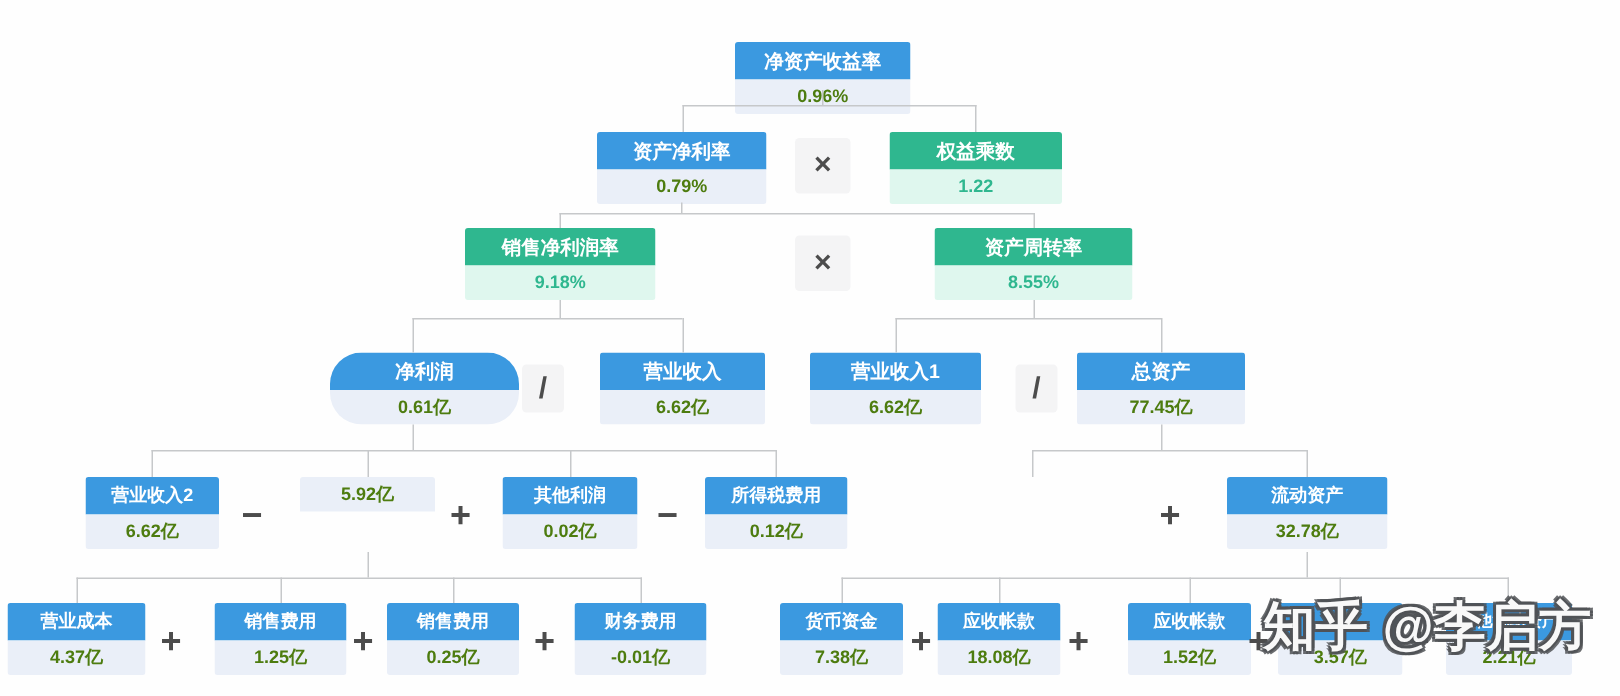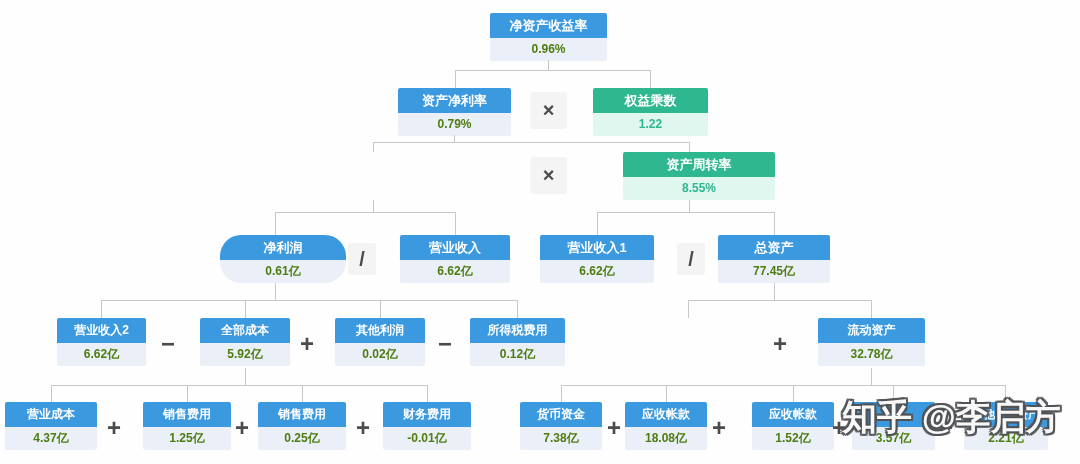--- a/index.html
+++ b/index.html
@@ -80,37 +80,41 @@
   <div class="line vlne" style="left:427px;top:385px;height:17px;"></div>
 
   <div class="line vlne" style="left:871px;top:368px;height:17px;"></div>
   <div class="line hl" style="left:561px;top:385px;width:445px;"></div>
   <div class="line vlne" style="left:561px;top:385px;height:17px;"></div>
   <div class="line vlne" style="left:666px;top:385px;height:17px;"></div>
   <div class="line vlne" style="left:793px;top:385px;height:17px;"></div>
   <div class="line vlne" style="left:893px;top:385px;height:17px;"></div>
   <div class="line vlne" style="left:1005px;top:385px;height:17px;"></div>
 
-  <div class="node blue" style="left:490px;top:13px;width:117px;">
+  <div class="node blue" style="left:490px;top:28px;width:117px;">
     <div class="hd">净资产收益率</div>
     <div class="vl">0.96%</div>
   </div>
 
   <div class="node blue" style="left:398px;top:88px;width:113px;">
     <div class="hd">资产净利率</div>
     <div class="vl">0.79%</div>
   </div>
   <div class="op boxed" style="left:530px;top:92px;width:37px;height:37px;">×</div>
   <div class="node green" style="left:593px;top:88px;width:115px;">
     <div class="hd">权益乘数</div>
     <div class="vl">1.22</div>
   </div>
 
+  <div class="node green" style="left:310px;top:152px;width:127px;">
+    <div class="hd">销售净利润率</div>
+    <div class="vl">9.18%</div>
+  </div>
   <div class="op boxed" style="left:530px;top:157px;width:37px;height:37px;">×</div>
-  <div class="node green" style="left:623px;top:152px;width:152px;">
+  <div class="node green" style="left:623px;top:152px;width:132px;">
     <div class="hd">资产周转率</div>
     <div class="vl">8.55%</div>
   </div>
 
   <div class="node blue" style="left:220px;top:235px;width:126px;border-radius:21px;">
     <div class="hd">净利润</div>
     <div class="vl">0.61亿</div>
   </div>
   <div class="op boxed" style="left:348px;top:243px;width:28px;height:32px;">/</div>
   <div class="node blue" style="left:400px;top:235px;width:110px;">
@@ -126,21 +130,20 @@
     <div class="hd">总资产</div>
     <div class="vl">77.45亿</div>
   </div>
 
   <div class="node blue sm" style="left:57px;top:318px;width:89px;">
     <div class="hd">营业收入2</div>
     <div class="vl">6.62亿</div>
   </div>
   <div class="op plain" style="left:155px;top:331px;width:26px;height:26px;">−</div>
   <div class="node blue sm" style="left:200px;top:318px;width:90px;">
-    <div class="hd">全部成本</div>
     <div class="vl">5.92亿</div>
   </div>
   <div class="op plain" style="left:294px;top:331px;width:26px;height:26px;">+</div>
   <div class="node blue sm" style="left:335px;top:318px;width:90px;">
     <div class="hd">其他利润</div>
     <div class="vl">0.02亿</div>
   </div>
   <div class="op plain" style="left:432px;top:331px;width:26px;height:26px;">−</div>
   <div class="node blue sm" style="left:470px;top:318px;width:95px;">
     <div class="hd">所得税费用</div>

